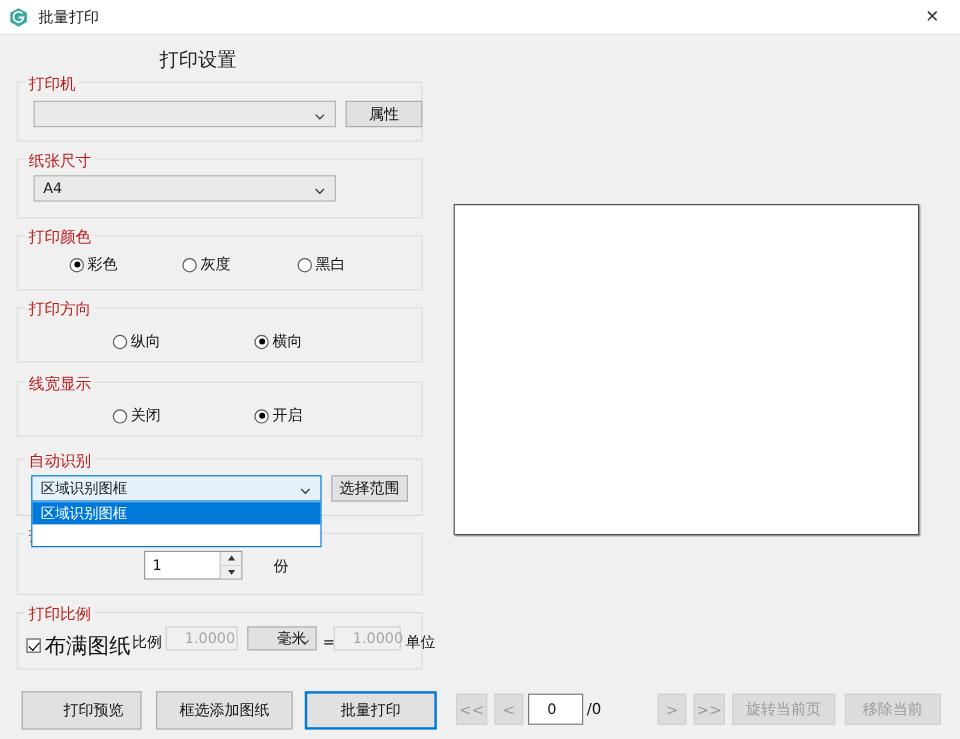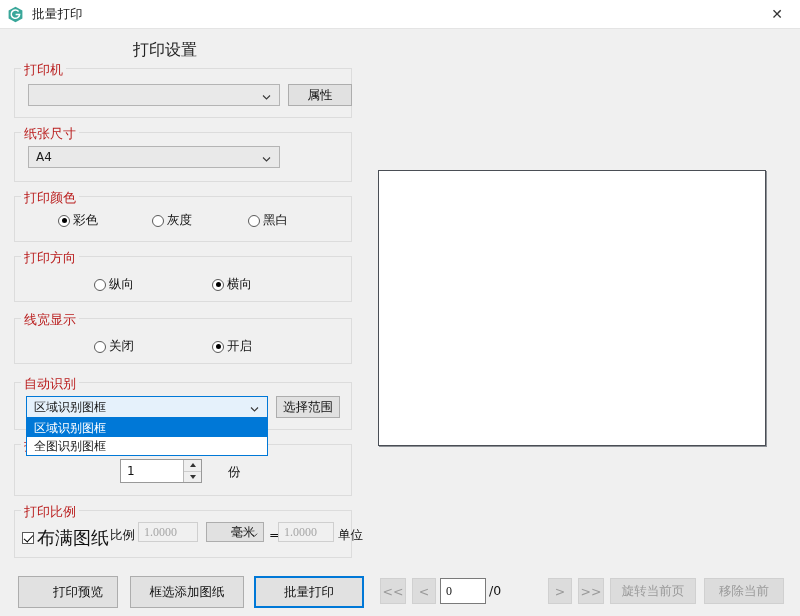--- a/index.html
+++ b/index.html
@@ -206,24 +206,23 @@
   }
 
   
   .textinput {
     position: absolute;
     box-sizing: border-box;
     background: #fff;
     border: 1px solid #7a7a7a;
     display: flex;
     align-items: center;
-    padding-left: 5px;
-    font-size: 12px;
-    color: #111;
-    font-family: Liberation Serif, serif;
+    padding-left: 15px;
+    font-size: 12px;
+    color: #111;
   }
   .textinput.disabled {
     background: #f0f0f0;
     border: 1px solid #cfcfcf;
     color: #a6a6a6;
   }
 
   
   .spin-wrap {
     position: absolute;
@@ -409,21 +408,20 @@
   <span class="chev">
     <svg width="9" height="9" viewBox="0 0 9 9">
         <path d="M1 3 L4.5 6.5 L8 3" fill="none" stroke="#3a3a3a" stroke-width="1.1"></path>
       </svg>
   </span>
 </div>
 <div class="btn" style="left:276px; top:396px; width:64px; height:22px;">选择范围</div>
 
 <div class="dropdown" style="left:26px; top:418px; width:242px; height:38px;">
   <div class="dd-item sel">区域识别图框</div>
-  <div class="dd-item">全图识别图框</div>
 </div>
 
 <div class="group" style="left:14px; top:510px; width:338px; height:48px;">
   <span class="legend">打印比例</span>
 </div>
 <div class="checkbox on" style="left:22px; top:526px;">
   <span class="box"></span>
   <span>布满图纸</span>
 </div>
 <div class="label" style="left:110px; top:527px;">比例：</div>

